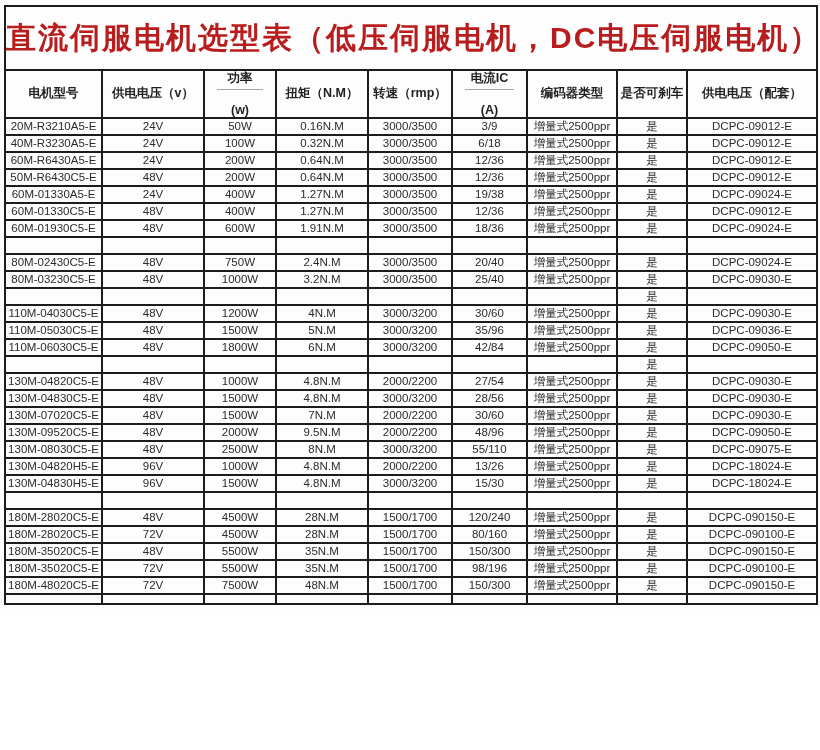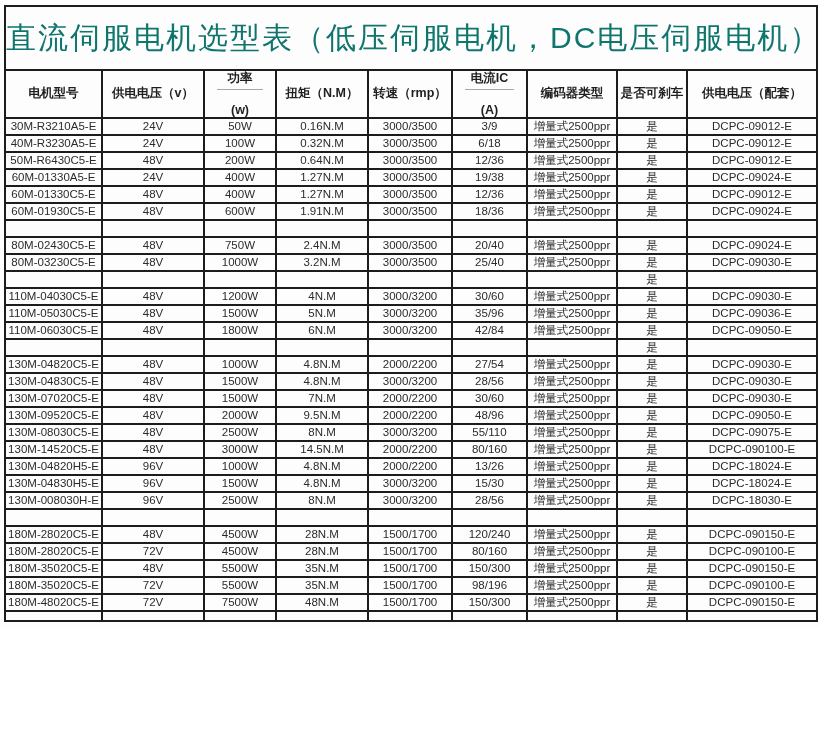--- a/index.html
+++ b/index.html
@@ -23,23 +23,23 @@
     border:2px solid #1c1c1c;
     padding:0;
     text-align:center;
     vertical-align:middle;
     overflow:hidden;
     white-space:nowrap;
   }
   .title-cell{
     height:62px;
     font-size:30px;
-    font-weight:400;
+    font-weight:700;
     letter-spacing:2px;
-    color:#0f766e;
+    color:#b91c1c;
     margin-left:36px;
   }
   tr.head-row th{
     height:44px;
     font-size:12.5px;
     font-weight:700;
     color:#1f1f1f;
   }
   .hlabel{display:block; line-height:1.25;}
   .split .hlabel{
@@ -105,21 +105,21 @@
           <th>
             <span class="hlabel">是否可刹车</span>
           </th>
           <th>
             <span class="hlabel">供电电压（配套）</span>
           </th>
         </tr>
     </thead>
     <tbody id="table-body">
         <tr>
-          <td>30M-R3210A5-E</td>
+          <td>20M-R3210A5-E</td>
           <td>24V</td>
           <td>50W</td>
           <td>0.16N.M</td>
           <td>3000/3500</td>
           <td>3/9</td>
           <td>增量式2500ppr</td>
           <td>是</td>
           <td>DCPC-09012-E</td>
         </tr>
         <tr>
@@ -127,20 +127,31 @@
           <td>24V</td>
           <td>100W</td>
           <td>0.32N.M</td>
           <td>3000/3500</td>
           <td>6/18</td>
           <td>增量式2500ppr</td>
           <td>是</td>
           <td>DCPC-09012-E</td>
         </tr>
         <tr>
+          <td>60M-R6430A5-E</td>
+          <td>24V</td>
+          <td>200W</td>
+          <td>0.64N.M</td>
+          <td>3000/3500</td>
+          <td>12/36</td>
+          <td>增量式2500ppr</td>
+          <td>是</td>
+          <td>DCPC-09012-E</td>
+        </tr>
+        <tr>
           <td>50M-R6430C5-E</td>
           <td>48V</td>
           <td>200W</td>
           <td>0.64N.M</td>
           <td>3000/3500</td>
           <td>12/36</td>
           <td>增量式2500ppr</td>
           <td>是</td>
           <td>DCPC-09012-E</td>
         </tr>
@@ -312,31 +323,20 @@
         <tr>
           <td>130M-08030C5-E</td>
           <td>48V</td>
           <td>2500W</td>
           <td>8N.M</td>
           <td>3000/3200</td>
           <td>55/110</td>
           <td>增量式2500ppr</td>
           <td>是</td>
           <td>DCPC-09075-E</td>
-        </tr>
-        <tr>
-          <td>130M-14520C5-E</td>
-          <td>48V</td>
-          <td>3000W</td>
-          <td>14.5N.M</td>
-          <td>2000/2200</td>
-          <td>80/160</td>
-          <td>增量式2500ppr</td>
-          <td>是</td>
-          <td>DCPC-090100-E</td>
         </tr>
         <tr>
           <td>130M-04820H5-E</td>
           <td>96V</td>
           <td>1000W</td>
           <td>4.8N.M</td>
           <td>2000/2200</td>
           <td>13/26</td>
           <td>增量式2500ppr</td>
           <td>是</td>
@@ -347,31 +347,20 @@
           <td>96V</td>
           <td>1500W</td>
           <td>4.8N.M</td>
           <td>3000/3200</td>
           <td>15/30</td>
           <td>增量式2500ppr</td>
           <td>是</td>
           <td>DCPC-18024-E</td>
         </tr>
         <tr>
-          <td>130M-008030H-E</td>
-          <td>96V</td>
-          <td>2500W</td>
-          <td>8N.M</td>
-          <td>3000/3200</td>
-          <td>28/56</td>
-          <td>增量式2500ppr</td>
-          <td>是</td>
-          <td>DCPC-18030-E</td>
-        </tr>
-        <tr>
           <td></td>
           <td></td>
           <td></td>
           <td></td>
           <td></td>
           <td></td>
           <td></td>
           <td></td>
           <td></td>
         </tr>

